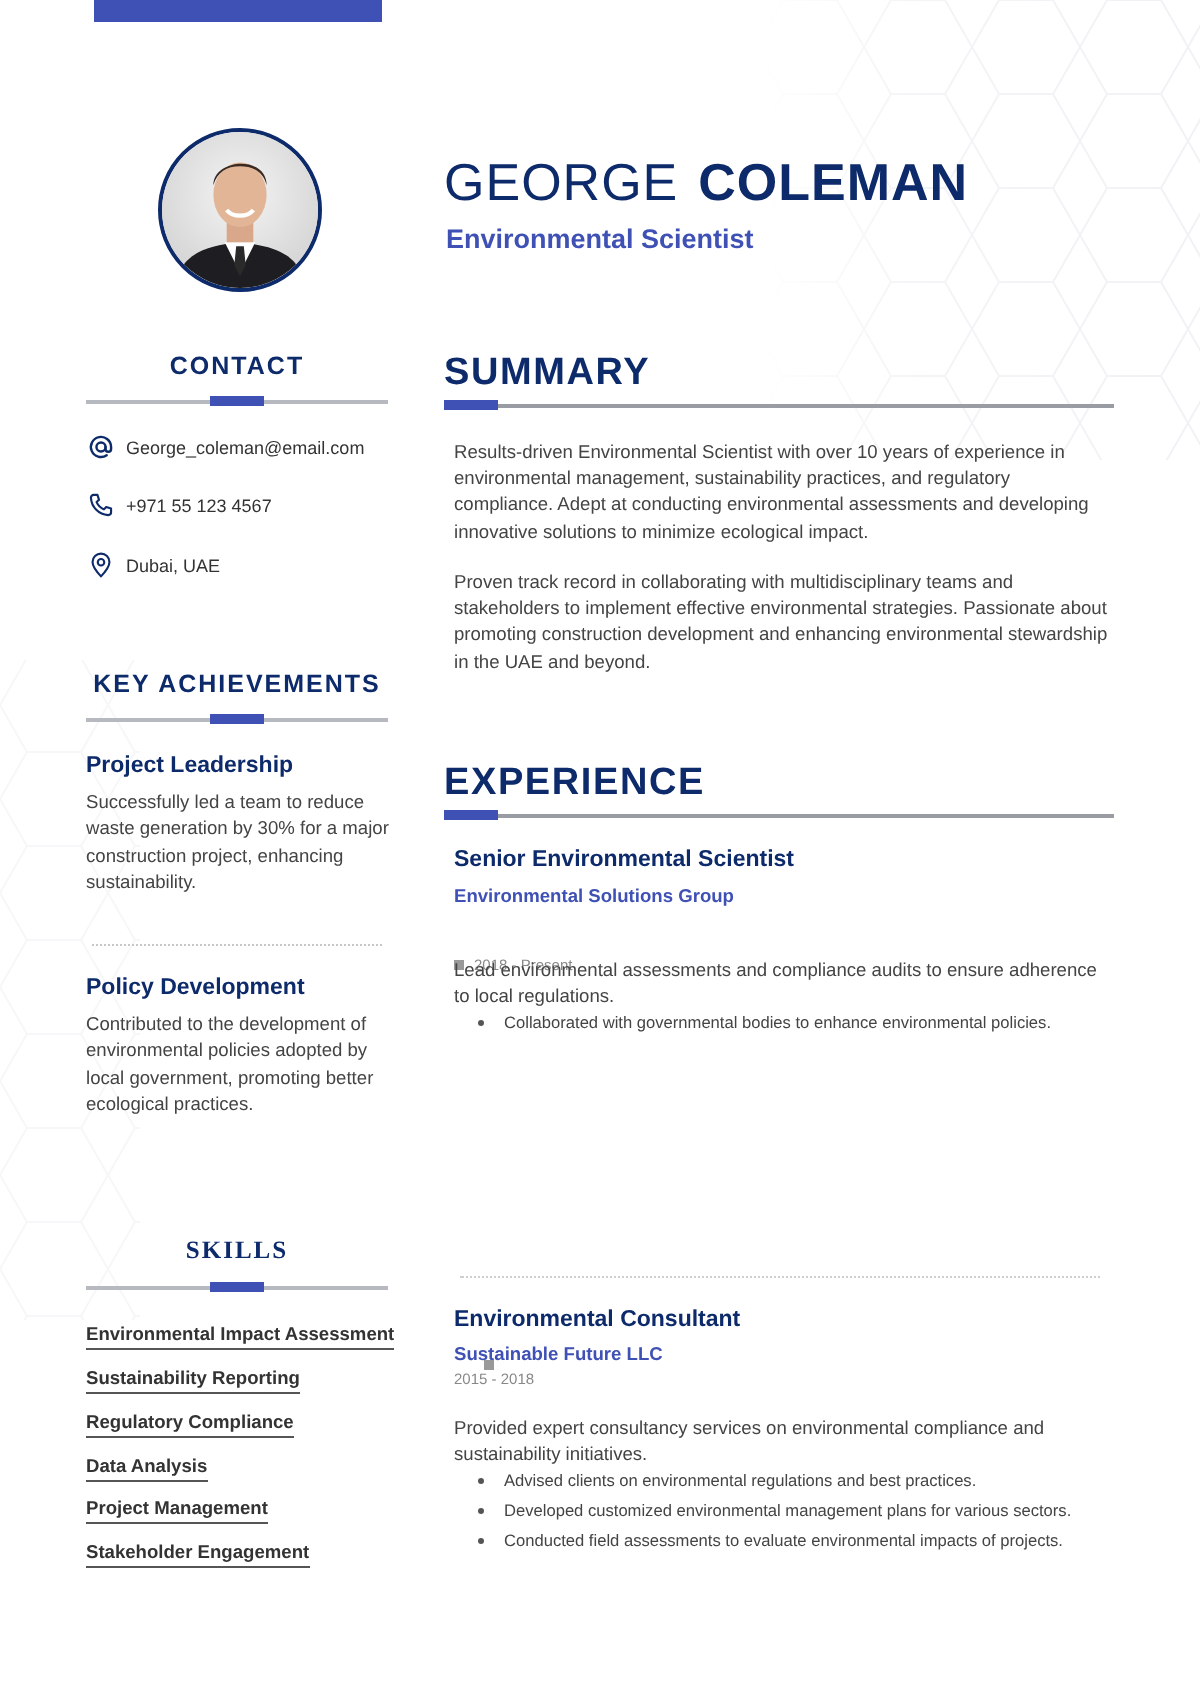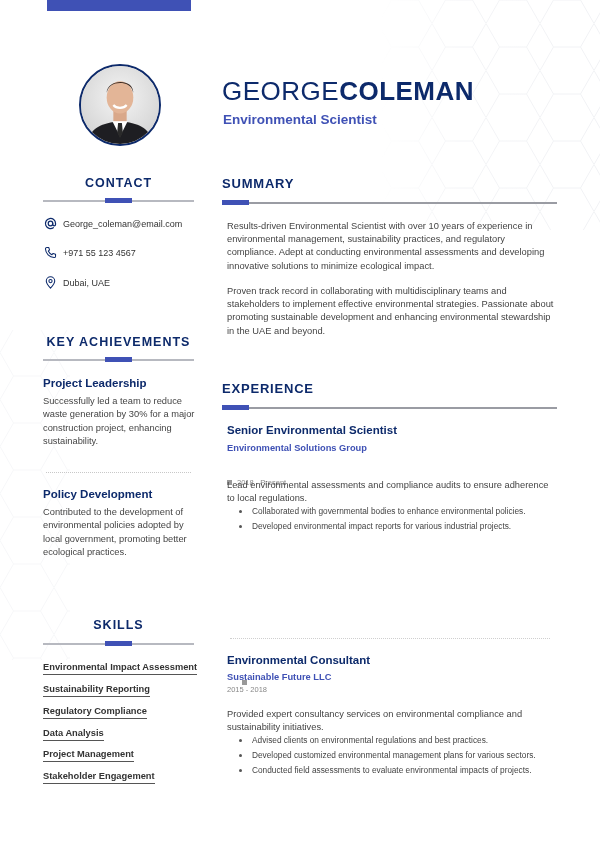--- a/index.html
+++ b/index.html
@@ -6,21 +6,21 @@
   html, body { width: 600px; height: 850px; background: #ffffff; overflow: hidden; }
   body { position: relative; font-family: "Liberation Sans", "DejaVu Sans", sans-serif; color: #333; }
   .bg-hex { position: absolute; left: 0; top: 0; width: 600px; height: 850px; z-index: 0; }
   .top-bar { position: absolute; left: 47px; top: 0; width: 144px; height: 11px; background: #3f51b5; z-index: 1; }
 
   .photo { position: absolute; left: 79px; top: 64px; width: 82px; height: 82px; border-radius: 50%;
            border: 2px solid #0d2a6b; overflow: hidden; background: #e6e6e6; z-index: 1; }
   .photo svg { width: 100%; height: 100%; display: block; }
 
   .name { position: absolute; left: 222px; top: 76px; font-size: 26px; color: #0d2a6b; letter-spacing: 0.5px; z-index: 1; white-space: nowrap; }
-  .name .first { font-weight: normal; }
+  .name .first { font-weight: normal; margin-right: 10px; }
   .name .last { font-weight: bold; }
   .job-title { position: absolute; left: 223px; top: 112px; font-size: 13.5px; color: #3f51b5; font-weight: bold; z-index: 1; }
 
   
   .lhead { position: absolute; left: 43px; width: 151px; text-align: center; font-size: 12.5px; font-weight: bold;
            color: #0d2a6b; letter-spacing: 1px; z-index: 1; }
   .lrule { position: absolute; left: 43px; width: 151px; height: 2px; background: #b7b9c0; z-index: 1; }
   .lrule .accent { position: absolute; left: 62px; top: -2px; width: 27px; height: 5px; background: #3f51b5; }
 
   .contact-row { position: absolute; left: 44px; display: flex; align-items: center; font-size: 9px; color: #333; z-index: 1; }
@@ -28,21 +28,21 @@
   .contact-row .ic svg { width: 13px; height: 13px; }
 
   .ach-title { position: absolute; left: 43px; font-size: 11.5px; font-weight: bold; color: #0d2a6b; z-index: 1; }
   .ach-desc { position: absolute; left: 43px; width: 160px; font-size: 9.3px; line-height: 13.3px; color: #444; z-index: 1; }
   .dotted-sep { position: absolute; left: 46px; width: 145px; border-top: 1px dotted #c8c8c8; z-index: 1; }
 
   .skill { position: absolute; left: 43px; font-size: 9.3px; font-weight: bold; color: #333; padding-bottom: 2px;
            border-bottom: 1px solid #555; z-index: 1; white-space: nowrap; }
 
   
-  .rhead { position: absolute; left: 222px; font-size: 13px; font-weight: bold; color: #0d2a6b; letter-spacing: 0.8px; z-index: 1; }
+  .rhead { position: absolute; left: 222px; font-size: 19px; font-weight: bold; color: #0d2a6b; letter-spacing: 0.8px; z-index: 1; }
   .rrule { position: absolute; left: 222px; width: 335px; height: 2px; background: #9a9ca3; z-index: 1; }
   .rrule .accent { position: absolute; left: 0; top: -2px; width: 27px; height: 5px; background: #3f51b5; }
 
   .para { position: absolute; left: 227px; width: 330px; font-size: 9.3px; line-height: 13.2px; color: #444; z-index: 1; }
 
   .job-role { position: absolute; left: 227px; font-size: 11.5px; font-weight: bold; color: #0d2a6b; z-index: 1; }
   .company { position: absolute; left: 227px; font-size: 9.3px; font-weight: bold; color: #3f51b5; z-index: 1; }
   .dates { position: absolute; left: 227px; font-size: 7.5px; color: #888; display: flex; align-items: center; z-index: 1; margin-top: 16px; }
   .dates .sq { width: 5px; height: 5px; background: #999; margin-right: 5px; display: inline-block; }
   .job-desc { position: absolute; left: 227px; width: 330px; font-size: 9.3px; line-height: 12.5px; color: #444; z-index: 1; }
@@ -132,54 +132,53 @@
 <div class="lrule" style="top:359px;">
     <div class="accent"></div>
   </div>
 
 <div class="ach-title" style="top:377px;">Project Leadership</div>
 <div class="ach-desc" style="top:395px;">Successfully led a team to reduce waste generation by 30% for a major construction project, enhancing sustainability.</div>
 <div class="dotted-sep" style="top:472px;"></div>
 <div class="ach-title" style="top:488px;">Policy Development</div>
 <div class="ach-desc" style="top:506px;">Contributed to the development of environmental policies adopted by local government, promoting better ecological practices.</div>
 
-<div class="lhead" style="top:618px;">SKILLS</div>
+<div class="lhead" style="top:618px;font-family:Liberation Serif, serif;">SKILLS</div>
 <div class="lrule" style="top:643px;">
     <div class="accent"></div>
   </div>
 
 <div class="skill" style="top:662px;">Environmental Impact Assessment</div>
 <div class="skill" style="top:684px;">Sustainability Reporting</div>
 <div class="skill" style="top:706px;">Regulatory Compliance</div>
 <div class="skill" style="top:728px;">Data Analysis</div>
 <div class="skill" style="top:749px;">Project Management</div>
 <div class="skill" style="top:771px;">Stakeholder Engagement</div>
 
 <div class="rhead" style="top:176px;">SUMMARY</div>
 <div class="rrule" style="top:202px;">
     <div class="accent"></div>
   </div>
 <div class="para" style="top:220px;">Results-driven Environmental Scientist with over 10 years of experience in environmental management, sustainability practices, and regulatory compliance. Adept at conducting environmental assessments and developing innovative solutions to minimize ecological impact.</div>
-<div class="para" style="top:285px;">Proven track record in collaborating with multidisciplinary teams and stakeholders to implement effective environmental strategies. Passionate about promoting sustainable development and enhancing environmental stewardship in the UAE and beyond.</div>
+<div class="para" style="top:285px;">Proven track record in collaborating with multidisciplinary teams and stakeholders to implement effective environmental strategies. Passionate about promoting construction development and enhancing environmental stewardship in the UAE and beyond.</div>
 
 <div class="rhead" style="top:381px;">EXPERIENCE</div>
 <div class="rrule" style="top:407px;">
     <div class="accent"></div>
   </div>
 
 <div class="job-role" style="top:424px;">Senior Environmental Scientist</div>
 <div class="company" style="top:443px;">Environmental Solutions Group</div>
 <div class="dates" style="top:462px;">
     <span class="sq"></span>
     <span>2018 - Present</span>
   </div>
 <div class="job-desc" style="top:479px;">Lead environmental assessments and compliance audits to ensure adherence to local regulations.</div>
 <ul class="bullets" style="top:506px;">
   <li>Collaborated with governmental bodies to enhance environmental policies.</li>
-  <li>Developed environmental impact reports for various industrial projects.</li>
 </ul>
 
 <div class="job-sep" style="top:638px;"></div>
 
 <div class="job-role" style="top:654px;">Environmental Consultant</div>
 <div class="company" style="top:672px;">Sustainable Future LLC</div>
 <div class="dates" style="top:664px;flex-direction:column;">
     <span class="sq"></span>
     <span>2015 - 2018</span>
   </div>

